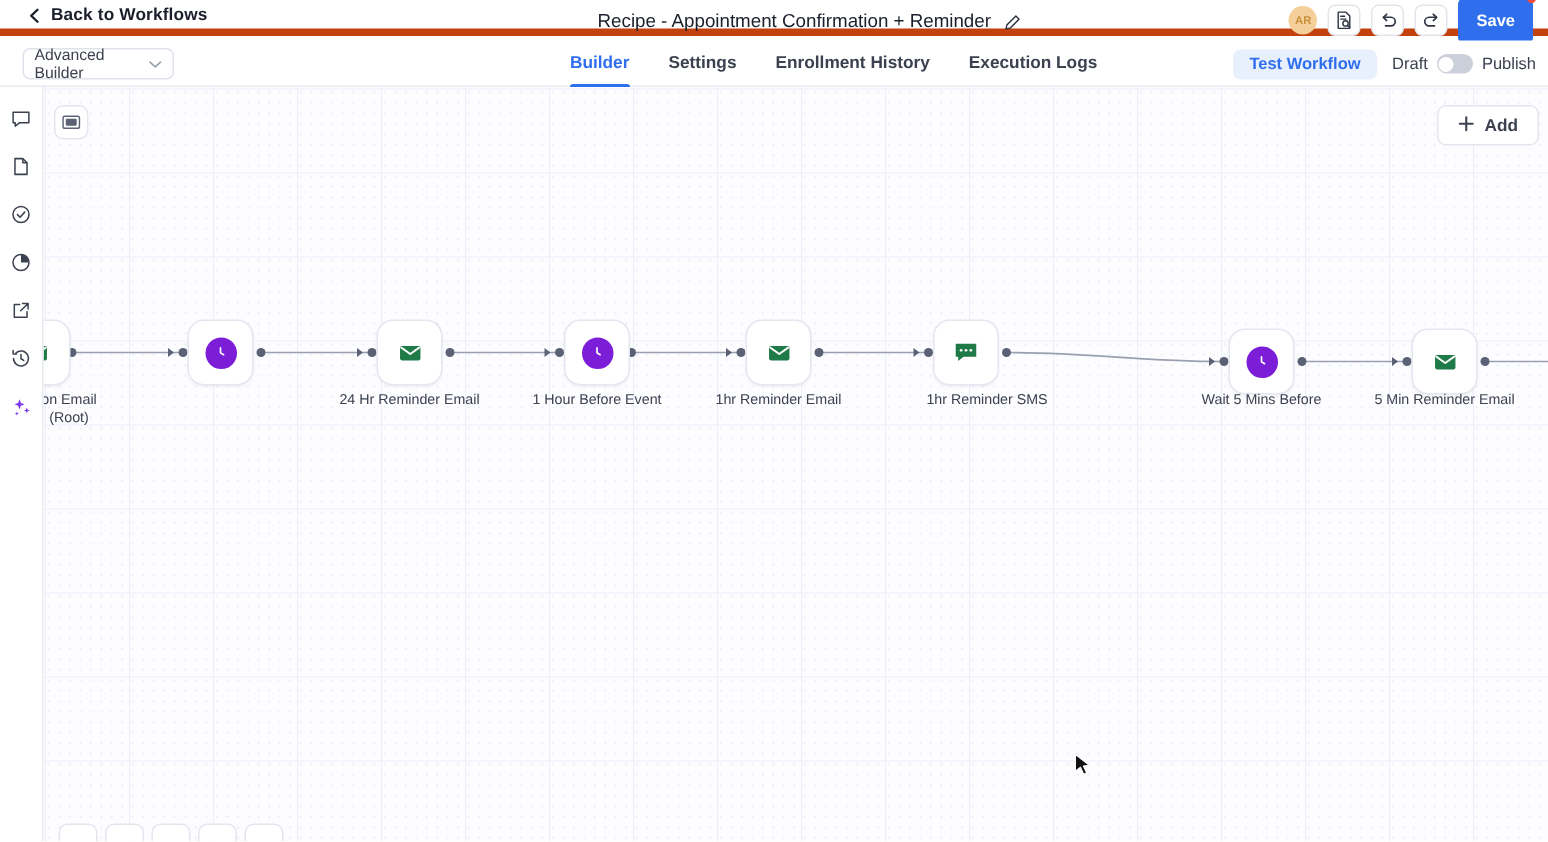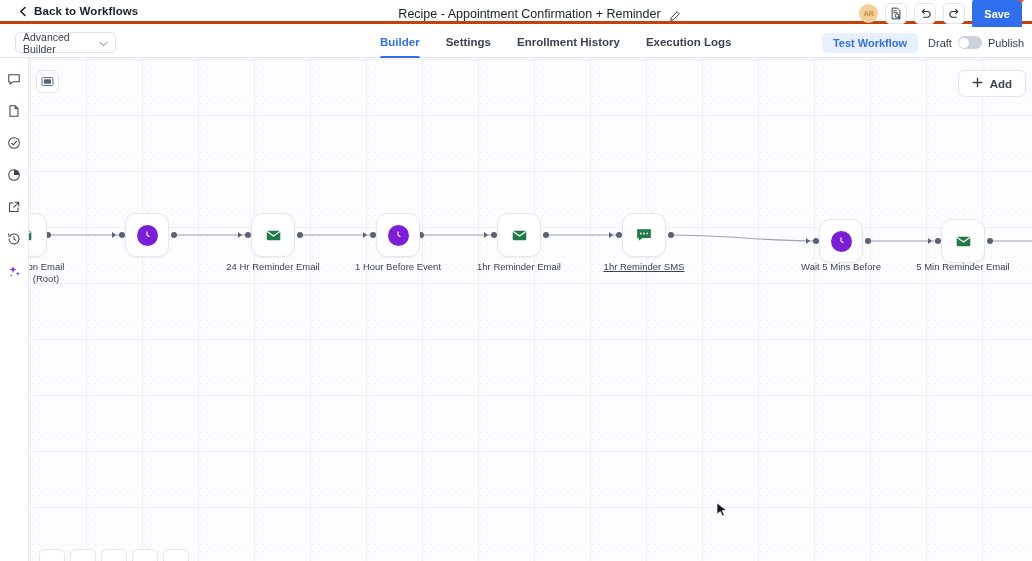--- a/index.html
+++ b/index.html
@@ -7,21 +7,21 @@
     width: 1032px; height: 561px;
     font-family: "Liberation Sans", sans-serif;
     background: #ffffff;
     overflow: hidden;
   }
   .app { position: relative; width: 1032px; height: 561px; }
 
   
   .header {
     position: absolute; left: 0; top: 0; width: 1032px; height: 24px;
-    background: #ffffff; border-bottom: 3px solid #c2410c;
+    background: #ffffff; border-bottom: 5px solid #c2410c;
     display: flex; align-items: center;
   }
   .back-link {
     display: flex; align-items: center; gap: 6px;
     margin-left: 18px; cursor: pointer;
   }
   .back-chevron { width: 10px; height: 10px; position: relative; }
   .back-chevron svg { display: block; }
   .back-text { font-size: 11.5px; color: #1b1f2b; font-weight: 600; letter-spacing: .1px;}
 
@@ -461,21 +461,21 @@
       <div class="node" style="left:593px; top:155px;">
         <div class="icon-sq">
           <svg width="18" height="18" viewBox="0 0 20 20">
             <path d="M2.4 3.6h15.2v9.6H8.2l-4 3.1v-3.1H2.4z" fill="#1e7a46"></path>
             <circle cx="6.4" cy="8.4" r="1.05" fill="#fff"></circle>
               <circle cx="10" cy="8.4" r="1.05" fill="#fff"></circle>
               <circle cx="13.6" cy="8.4" r="1.05" fill="#fff"></circle>
           </svg>
         </div>
       </div>
-      <div class="node-label" style="left:550px; top:203px;text-decoration:underline;">
+      <div class="node-label" style="left:564px; top:203px;">
         <span>1hr Reminder SMS</span>
       </div>
 
       <div class="node" style="left:790px; top:161px;">
         <div class="icon-circle icon-clock">
           <svg width="12" height="12" viewBox="0 0 14 14">
               <circle cx="7" cy="7" r="6" fill="#7c1ed8"></circle>
               <path d="M7 3.4V7.2l2.4 1.5" fill="none" stroke="#fff" stroke-width="1.3" stroke-linecap="round"></path>
             </svg>
         </div>

